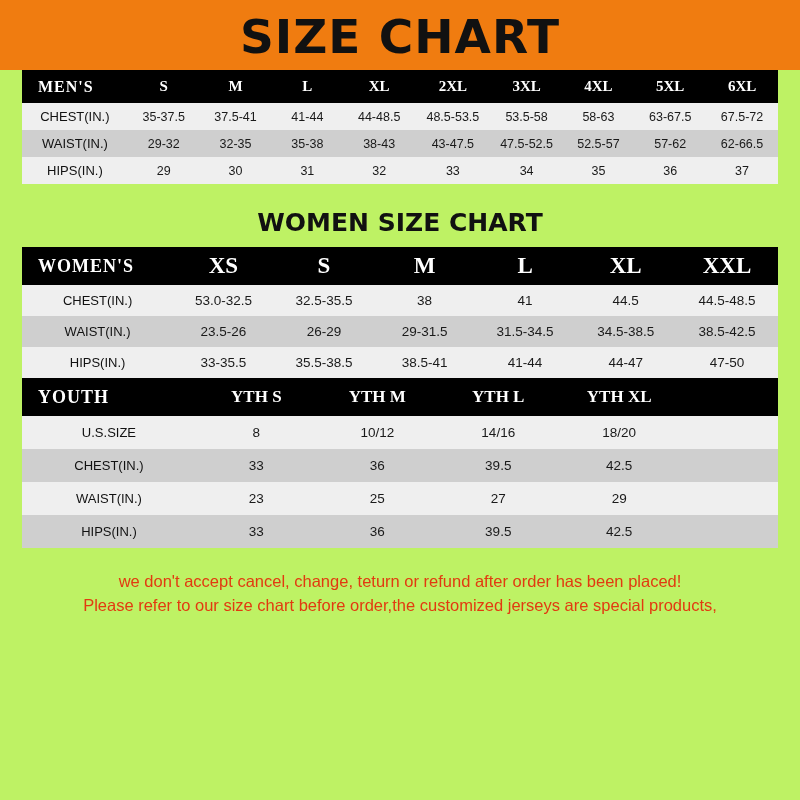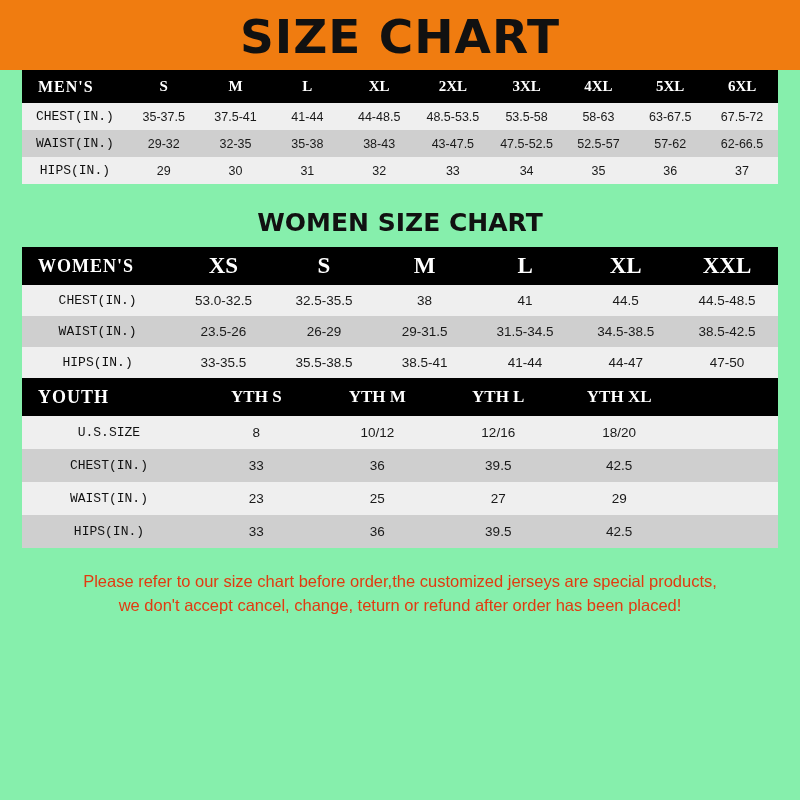--- a/index.html
+++ b/index.html
@@ -10,21 +10,21 @@
     width: 800px;
     height: 800px;
     background: #ffffff;
     font-family: "Liberation Sans", sans-serif;
     overflow: hidden;
   }
   .page {
     position: relative;
     width: 800px;
     height: 800px;
-    background: #86efac;
+    background: #bef264;
     box-sizing: border-box;
   }
   
   .header-band {
     position: relative;
     height: 70px;
     background: #f07c10;
     display: flex;
     align-items: center;
     justify-content: center;
@@ -82,21 +82,20 @@
     letter-spacing: 1px;
     font-size: 16px;
   }
   table.size-table tbody tr.row-light td { background: #efefef; }
   table.size-table tbody tr.row-dark td { background: #cfcfcf; }
   table.size-table tbody td.rowlabel {
     font-size: 13px;
     letter-spacing: 0px;
     color: #111111;
     text-align: center;
-    font-family: Liberation Mono, monospace;
   }
 
   
   table.women-table th, table.women-table td { height: 31px; font-size: 13.5px; }
   table.women-table thead th { height: 38px; font-size: 23px; }
   table.women-table thead th.corner { font-size: 18px; }
 
   table.youth-table th, table.youth-table td { height: 33px; font-size: 13.5px; }
   table.youth-table thead th { height: 38px; font-size: 17px; }
   table.youth-table thead th.corner { font-size: 18px; }
@@ -260,21 +259,21 @@
           <th>YTH L</th>
           <th>YTH XL</th>
           <th></th>
         </tr>
       </thead>
       <tbody>
         <tr class="row-light">
           <td class="rowlabel">U.S.SIZE</td>
           <td>8</td>
           <td>10/12</td>
-          <td>12/16</td>
+          <td>14/16</td>
           <td>18/20</td>
           <td></td>
         </tr>
         <tr class="row-dark">
           <td class="rowlabel">CHEST(IN.)</td>
           <td>33</td>
           <td>36</td>
           <td>39.5</td>
           <td>42.5</td>
           <td></td>
@@ -292,18 +291,18 @@
           <td>33</td>
           <td>36</td>
           <td>39.5</td>
           <td>42.5</td>
           <td></td>
         </tr>
       </tbody>
     </table>
 
     <div class="notice">
+      <div>we don't accept cancel, change, teturn or refund after order has been placed!</div>
       <div>Please refer to our size chart before order,the customized jerseys are special products,</div>
-      <div>we don't accept cancel, change, teturn or refund after order has been placed!</div>
     </div>
 
   </div>
 </div>
 
 </body></html>

